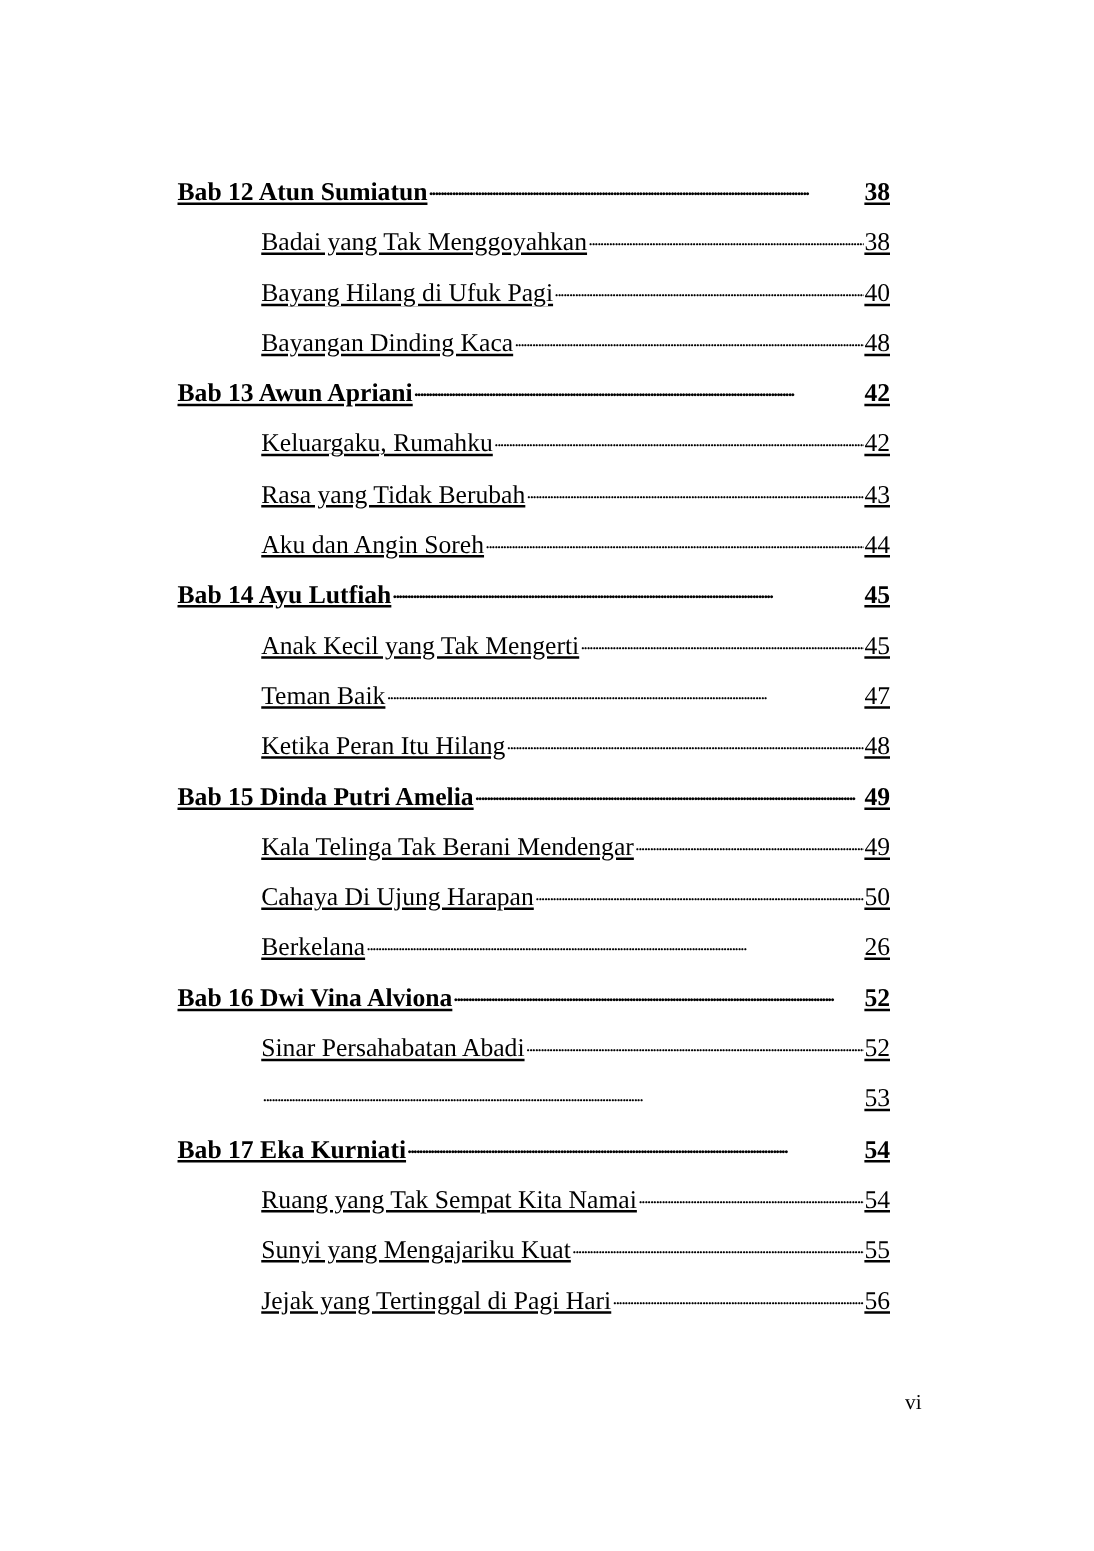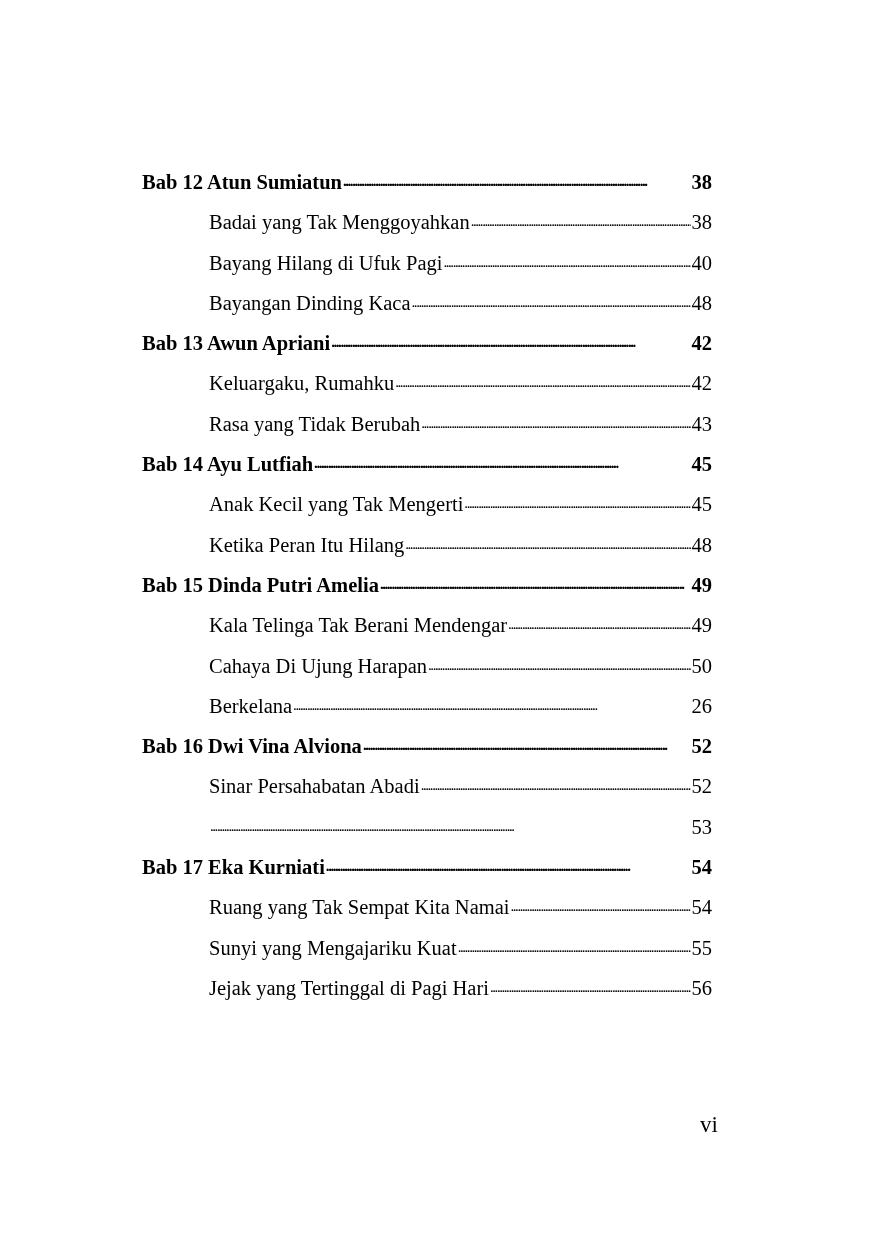--- a/index.html
+++ b/index.html
@@ -1,29 +1,29 @@
 <!DOCTYPE html>
 <html><head>
   <meta charset="utf-8">
   <style>
     html, body { margin: 0; padding: 0; background: #ffffff; }
     body { width: 875px; height: 1241px; position: relative; overflow: hidden;
            font-family: "Liberation Serif", "DejaVu Serif", serif; color: #000; }
-    .toc { position: absolute; left: 142px; top: 162px; width: 570px; }
+    .toc { position: absolute; left: 142px; top: 134px; width: 570px; text-decoration: underline; }
     .row { display: flex; align-items: baseline; height: 40.3px; line-height: 40.3px;
            font-size: 20.5px; white-space: nowrap; }
     .row.chapter { font-weight: bold; }
     .row.sub { padding-left: 67px; }
     .row .title { flex: 0 0 auto; }
     .row .leader { flex: 1 1 auto; overflow: hidden; position: relative; height: 1em; margin: 0 1px; }
     .row .leader::after { content: ". . . . . . . . . . . . . . . . . . . . . . . . . . . . . . . . . . . . . . . . . . . . . . . . . . . . . . . . . . . . . . . . . . . . . . . . . . . . . . . . . . . . . . . . . . . . . . . . . . . . . . . . . . . . . . . . . . . . . . . . . . . . . . . . . . . . ";
            position: absolute; left: 0; bottom: 0; letter-spacing: -2.6px; font-size: 15px; line-height: 1; white-space: nowrap; font-weight: normal; }
     .row.chapter .leader::after { font-weight: bold; }
     .row .page { flex: 0 0 auto; text-align: center; }
-    .page-number { position: absolute; left: 700px; top: 1112px; font-size: 23px; }
+    .page-number { position: absolute; left: 724px; top: 1112px; font-size: 17px; }
   </style>
 </head>
 <body>
 
 <div class="toc">
   <div class="row chapter">
       <span class="title">Bab 12 Atun Sumiatun</span>
       <span class="leader"></span>
       <span class="page">38</span>
     </div>
@@ -50,29 +50,39 @@
   <div class="row sub">
       <span class="title">Keluargaku, Rumahku</span>
       <span class="leader"></span>
       <span class="page">42</span>
     </div>
   <div class="row sub">
       <span class="title">Rasa yang Tidak Berubah</span>
       <span class="leader"></span>
       <span class="page">43</span>
     </div>
+  <div class="row sub">
+      <span class="title">Aku dan Angin Soreh</span>
+      <span class="leader"></span>
+      <span class="page">44</span>
+    </div>
   <div class="row chapter">
       <span class="title">Bab 14 Ayu Lutfiah</span>
       <span class="leader"></span>
       <span class="page">45</span>
     </div>
   <div class="row sub">
       <span class="title">Anak Kecil yang Tak Mengerti</span>
       <span class="leader"></span>
       <span class="page">45</span>
+    </div>
+  <div class="row sub">
+      <span class="title">Teman Baik</span>
+      <span class="leader"></span>
+      <span class="page">47</span>
     </div>
   <div class="row sub">
       <span class="title">Ketika Peran Itu Hilang</span>
       <span class="leader"></span>
       <span class="page">48</span>
     </div>
   <div class="row chapter">
       <span class="title">Bab 15 Dinda Putri Amelia</span>
       <span class="leader"></span>
       <span class="page">49</span>

